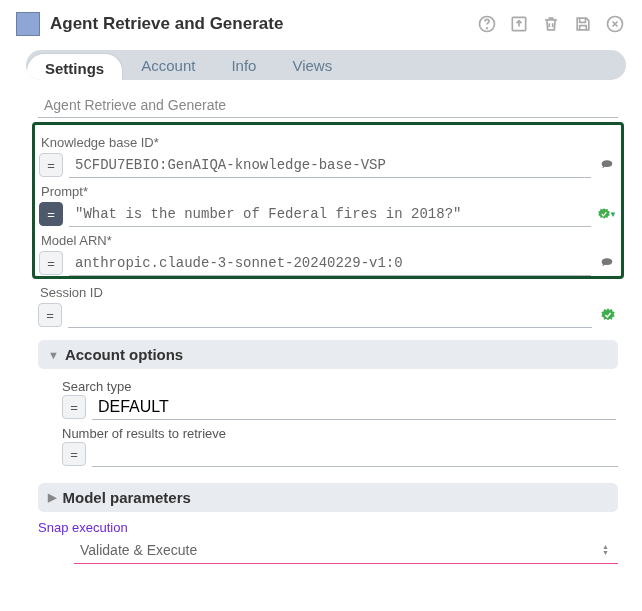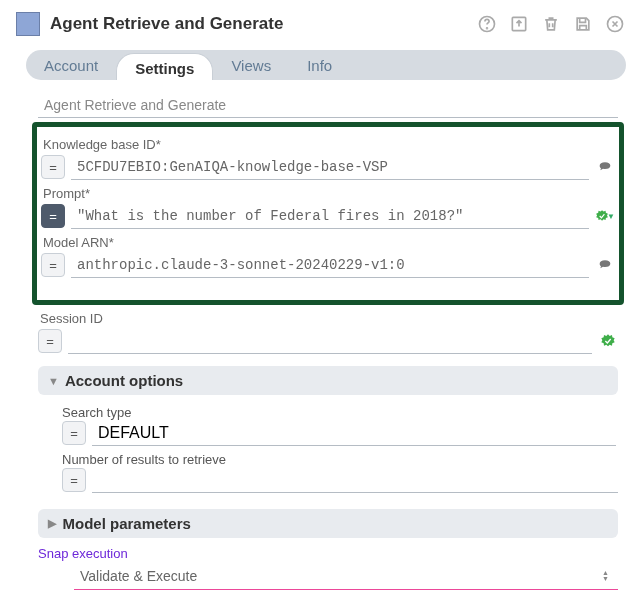--- a/index.html
+++ b/index.html
@@ -128,24 +128,24 @@
   height: 26px;
 }
 .right-badge {
   width: 20px;
   flex-shrink: 0;
   display: flex;
   align-items: center;
   justify-content: center;
 }
 .highlight-box {
-  border: 5px solid #14532d;
+  border: 3px solid #14532d;
   border-radius: 4px;
   margin: 4px -6px 6px -6px;
-  padding: 4px 4px 22px 4px;
+  padding: 4px 4px 0 4px;
 }
 .section-header {
   background: #e8ebef;
   border-radius: 6px;
   padding: 6px 10px;
   margin-top: 12px;
   display: flex;
   align-items: center;
   gap: 6px;
   font-weight: bold;
@@ -233,24 +233,24 @@
     <div class="header-action-btn">
       <svg viewBox="0 0 24 24" fill="none" stroke="currentColor" stroke-width="2">
           <circle cx="12" cy="12" r="9"></circle>
           <path d="M9 9l6 6M15 9l-6 6"></path>
         </svg>
     </div>
   </div>
 </div>
 
 <div class="tabs">
+  <div class="tab active">Settings</div>
   <div class="tab">Account</div>
-  <div class="tab active">Settings</div>
+  <div class="tab">Info</div>
   <div class="tab">Views</div>
-  <div class="tab">Info</div>
 </div>
 
 <div class="form-area">
 
   <input class="full-input" value="Agent Retrieve and Generate" style="">
 
   <div class="highlight-box">
     <div class="field-label">Knowledge base ID*</div>
     <div class="field-row">
       <div class="eq-btn">=</div>

